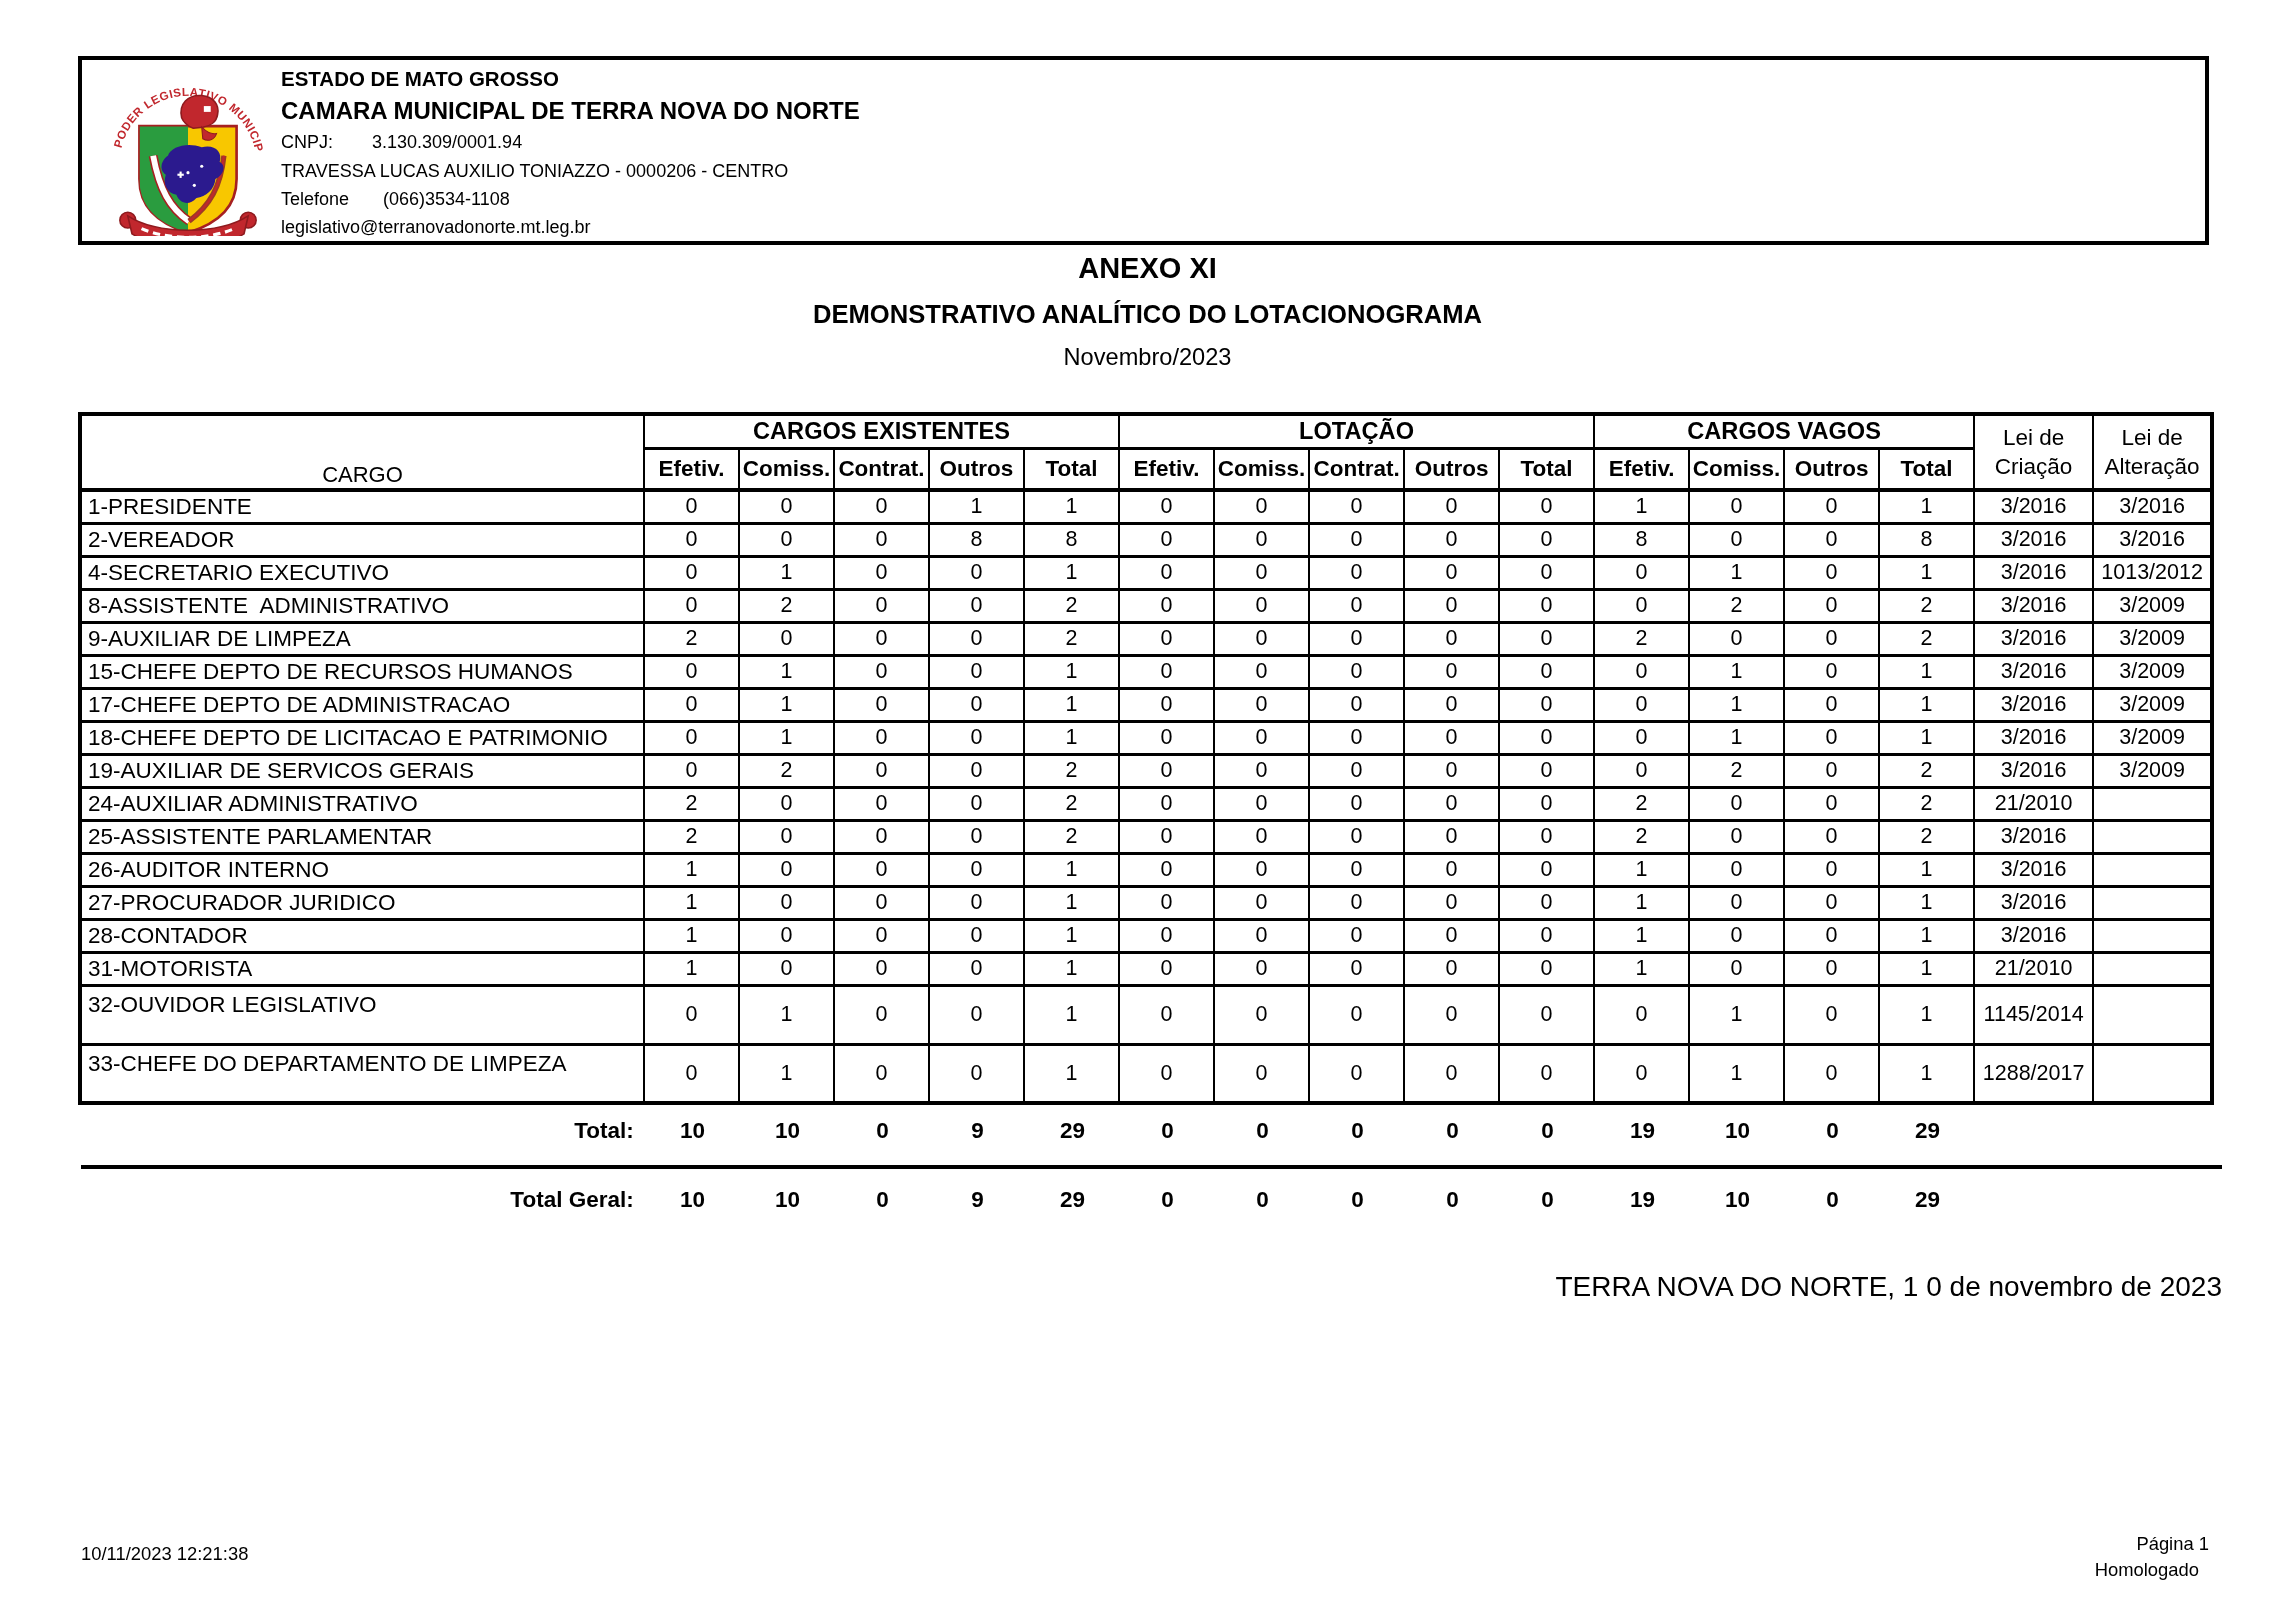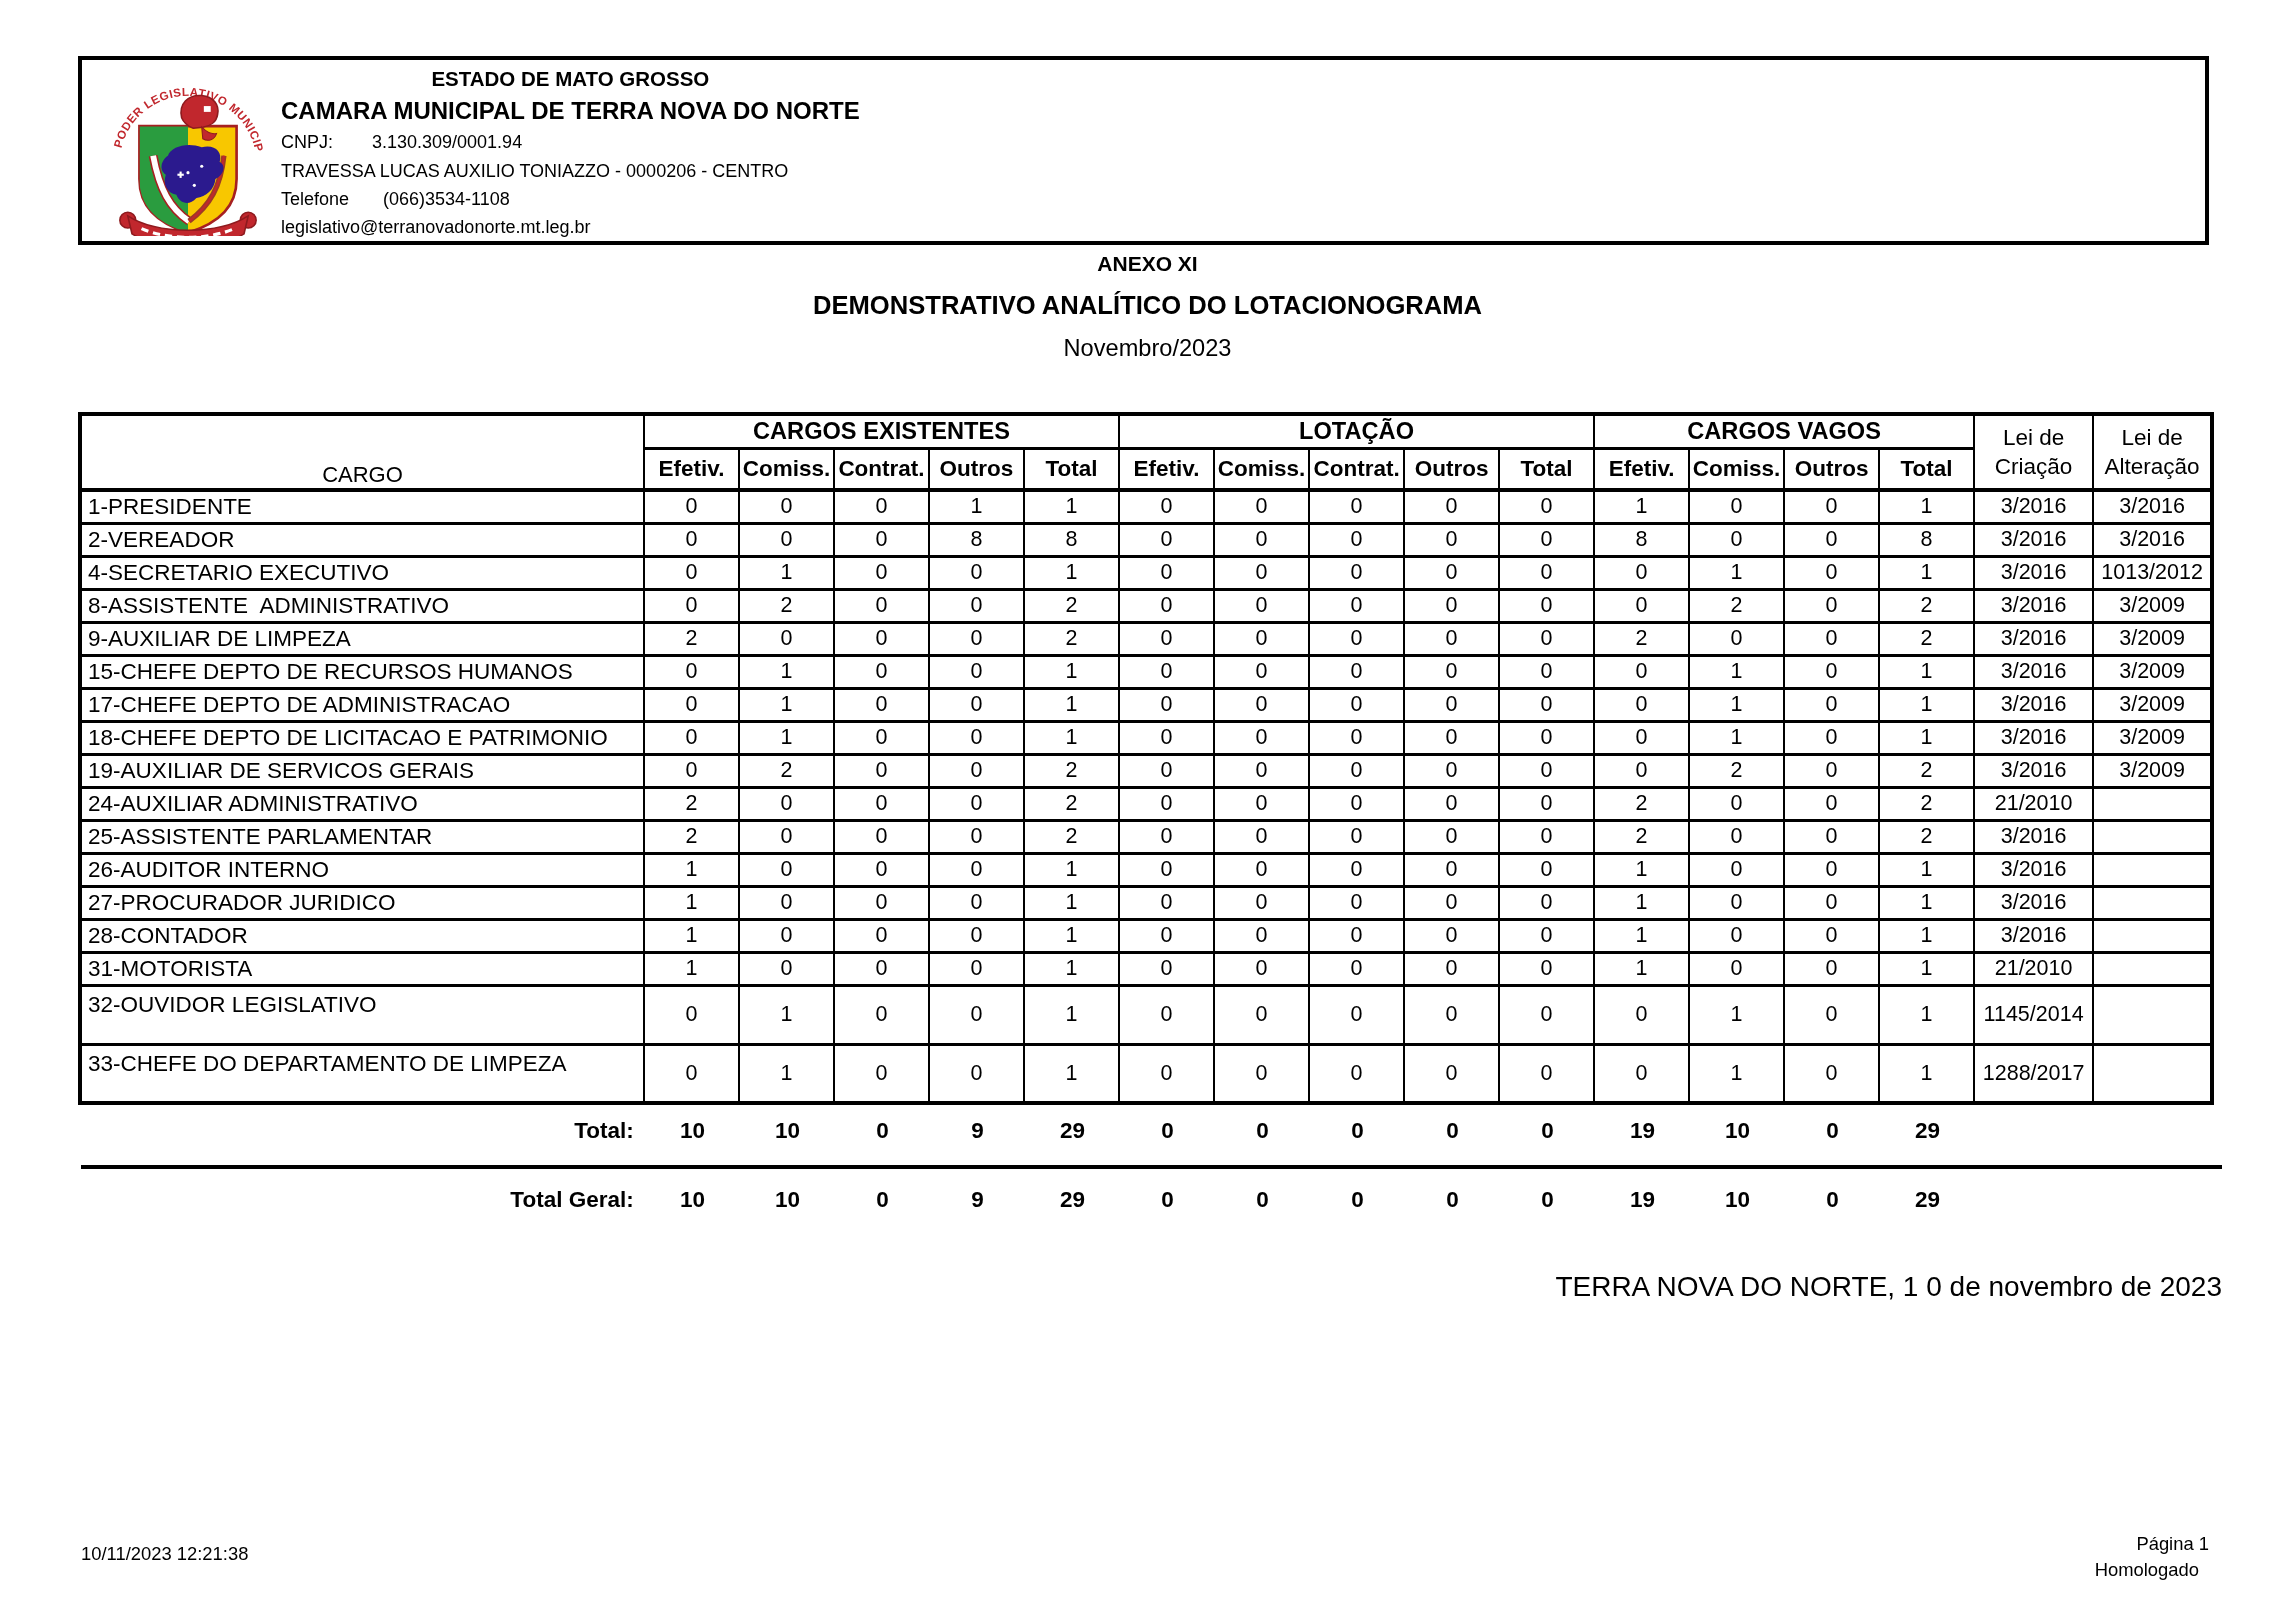--- a/index.html
+++ b/index.html
@@ -8,28 +8,28 @@
     font-family:"Liberation Sans","DejaVu Sans",sans-serif; color:#000;
     overflow:hidden;
   }
   
   .header-box {
     position:absolute; left:78px; top:56px; width:2131px; height:189px;
     border:4.6px solid #000; box-sizing:border-box; background:#fff;
   }
   .logo-wrap { position:absolute; left:23.6px; top:7.2px; width:164px; height:169px; }
   .header-text { position:absolute; left:199px; top:7.2px; }
-  .h-state { font-size:20.5px; font-weight:bold; margin-bottom:6.1px;text-align:center; }
+  .h-state { font-size:20.5px; font-weight:bold; margin-bottom:6.1px; }
   .h-org   { font-size:24px; font-weight:bold; margin-bottom:7.2px; letter-spacing:0px; }
   .h-line  { font-size:18px; margin-bottom:7.2px; }
   .h-label-cnpj { display:inline-block; min-width:91px; }
   .h-label-tel  { display:inline-block; min-width:102px; }
   
   .title-block { position:absolute; left:0; top:252px; width:2295px; text-align:center; }
-  .t-anexo  { font-size:21px; font-weight:bold; margin-bottom:15.4px; }
+  .t-anexo  { font-size:29px; font-weight:bold; margin-bottom:15.4px; }
   .t-main   { font-size:25.6px; font-weight:bold; margin-bottom:14.3px; }
   .t-period { font-size:23.6px; font-weight:normal; }
   
   .table-wrap { position:absolute; left:78px; top:412px; }
   table.lot {
     border-collapse:collapse; table-layout:fixed; width:2135px;
     border:4.6px solid #000;
   }
   table.lot th, table.lot td {
     border:2px solid #000; border-top-width:3.1px; border-bottom-width:3.1px;

